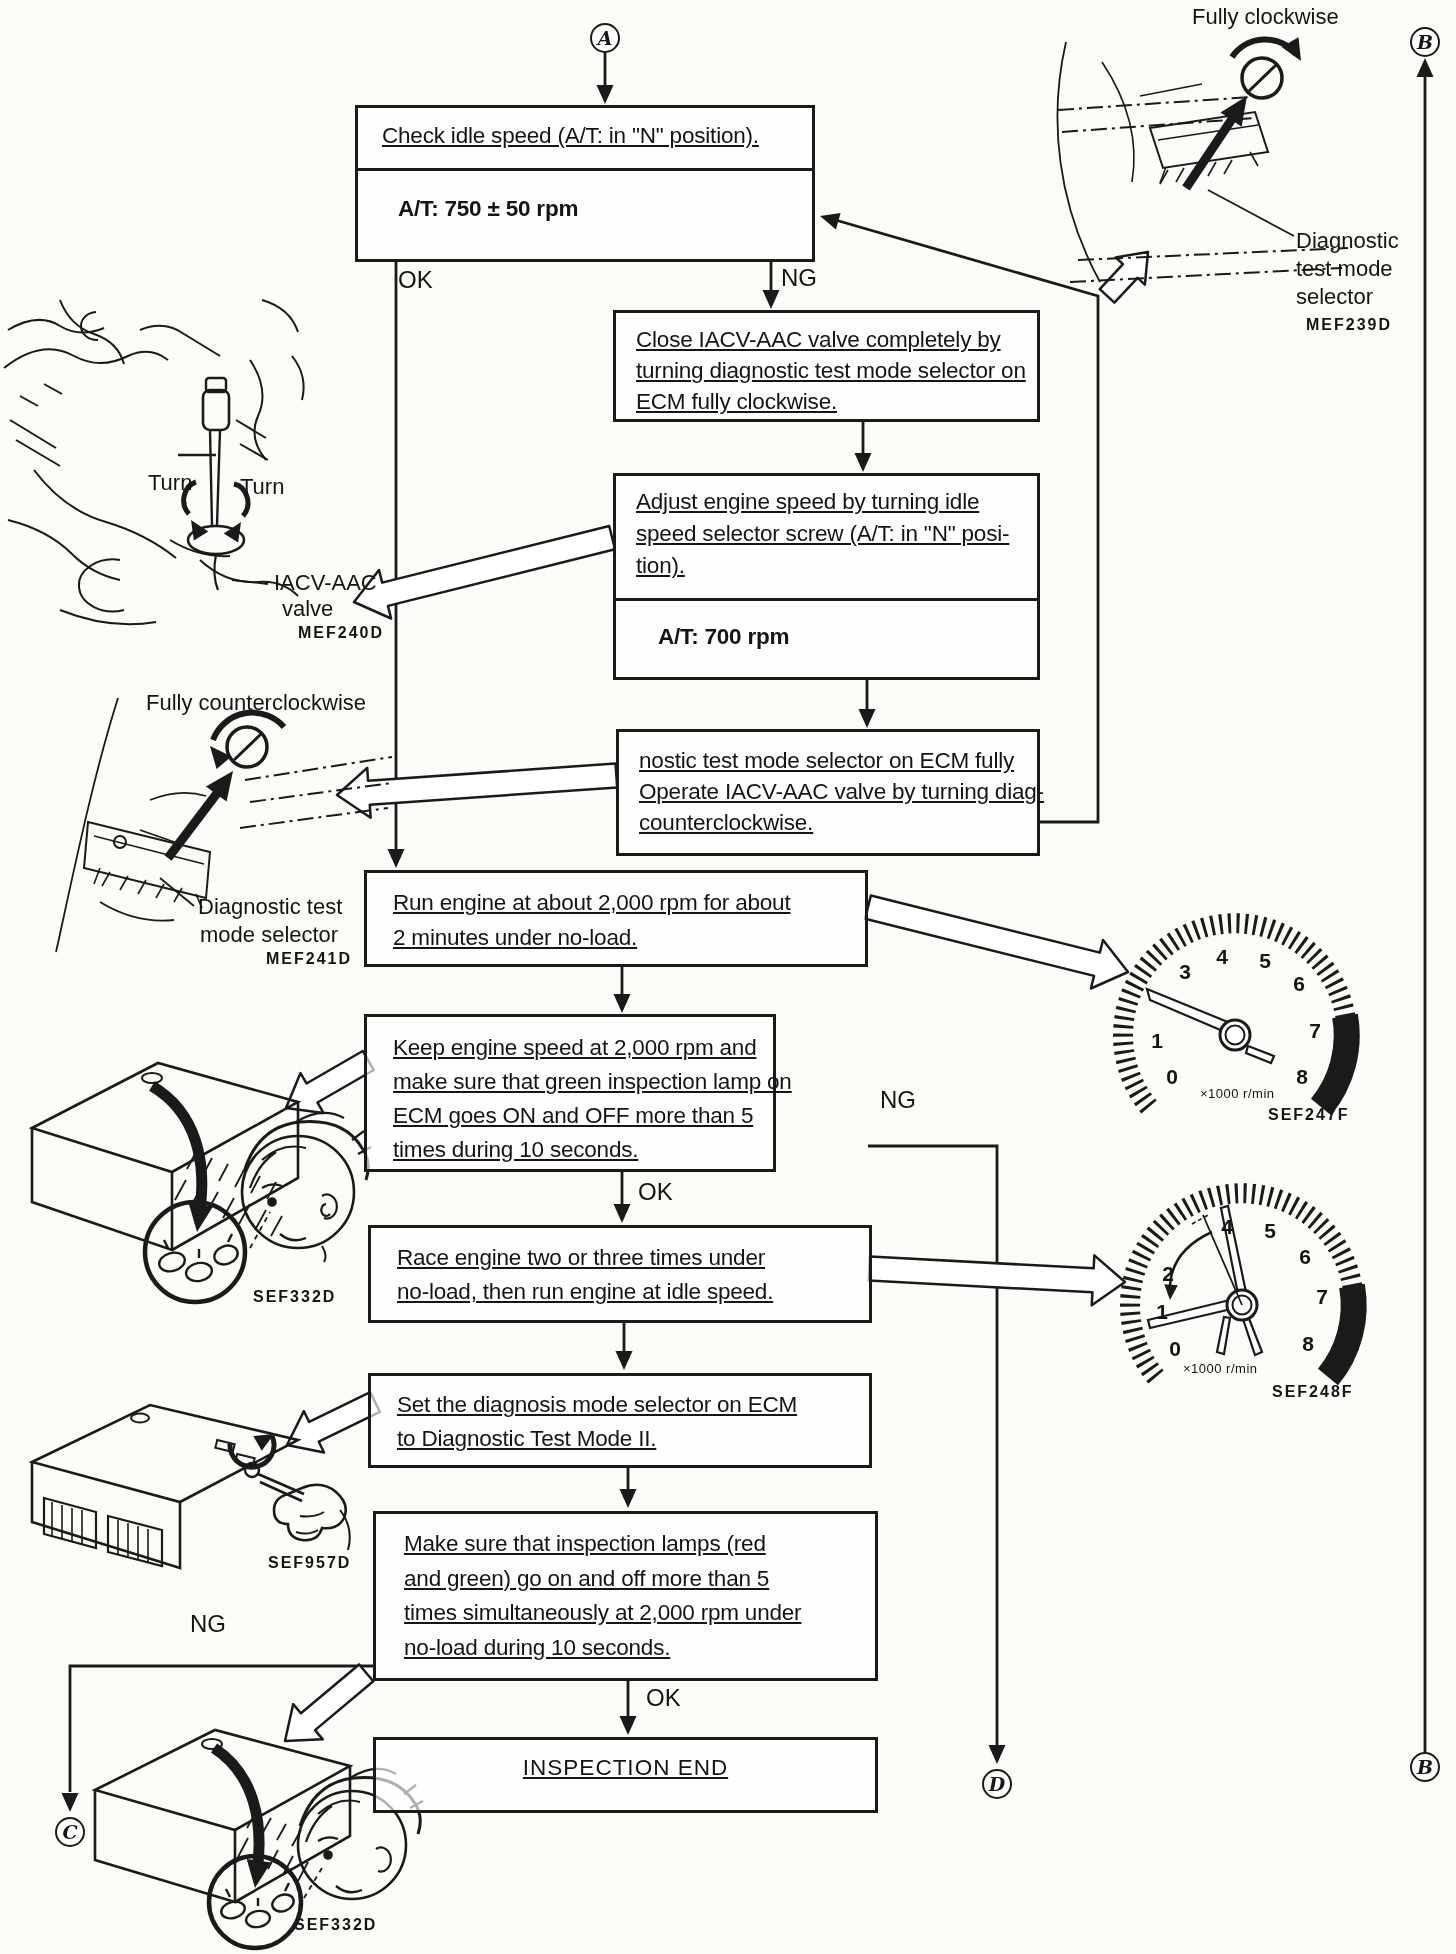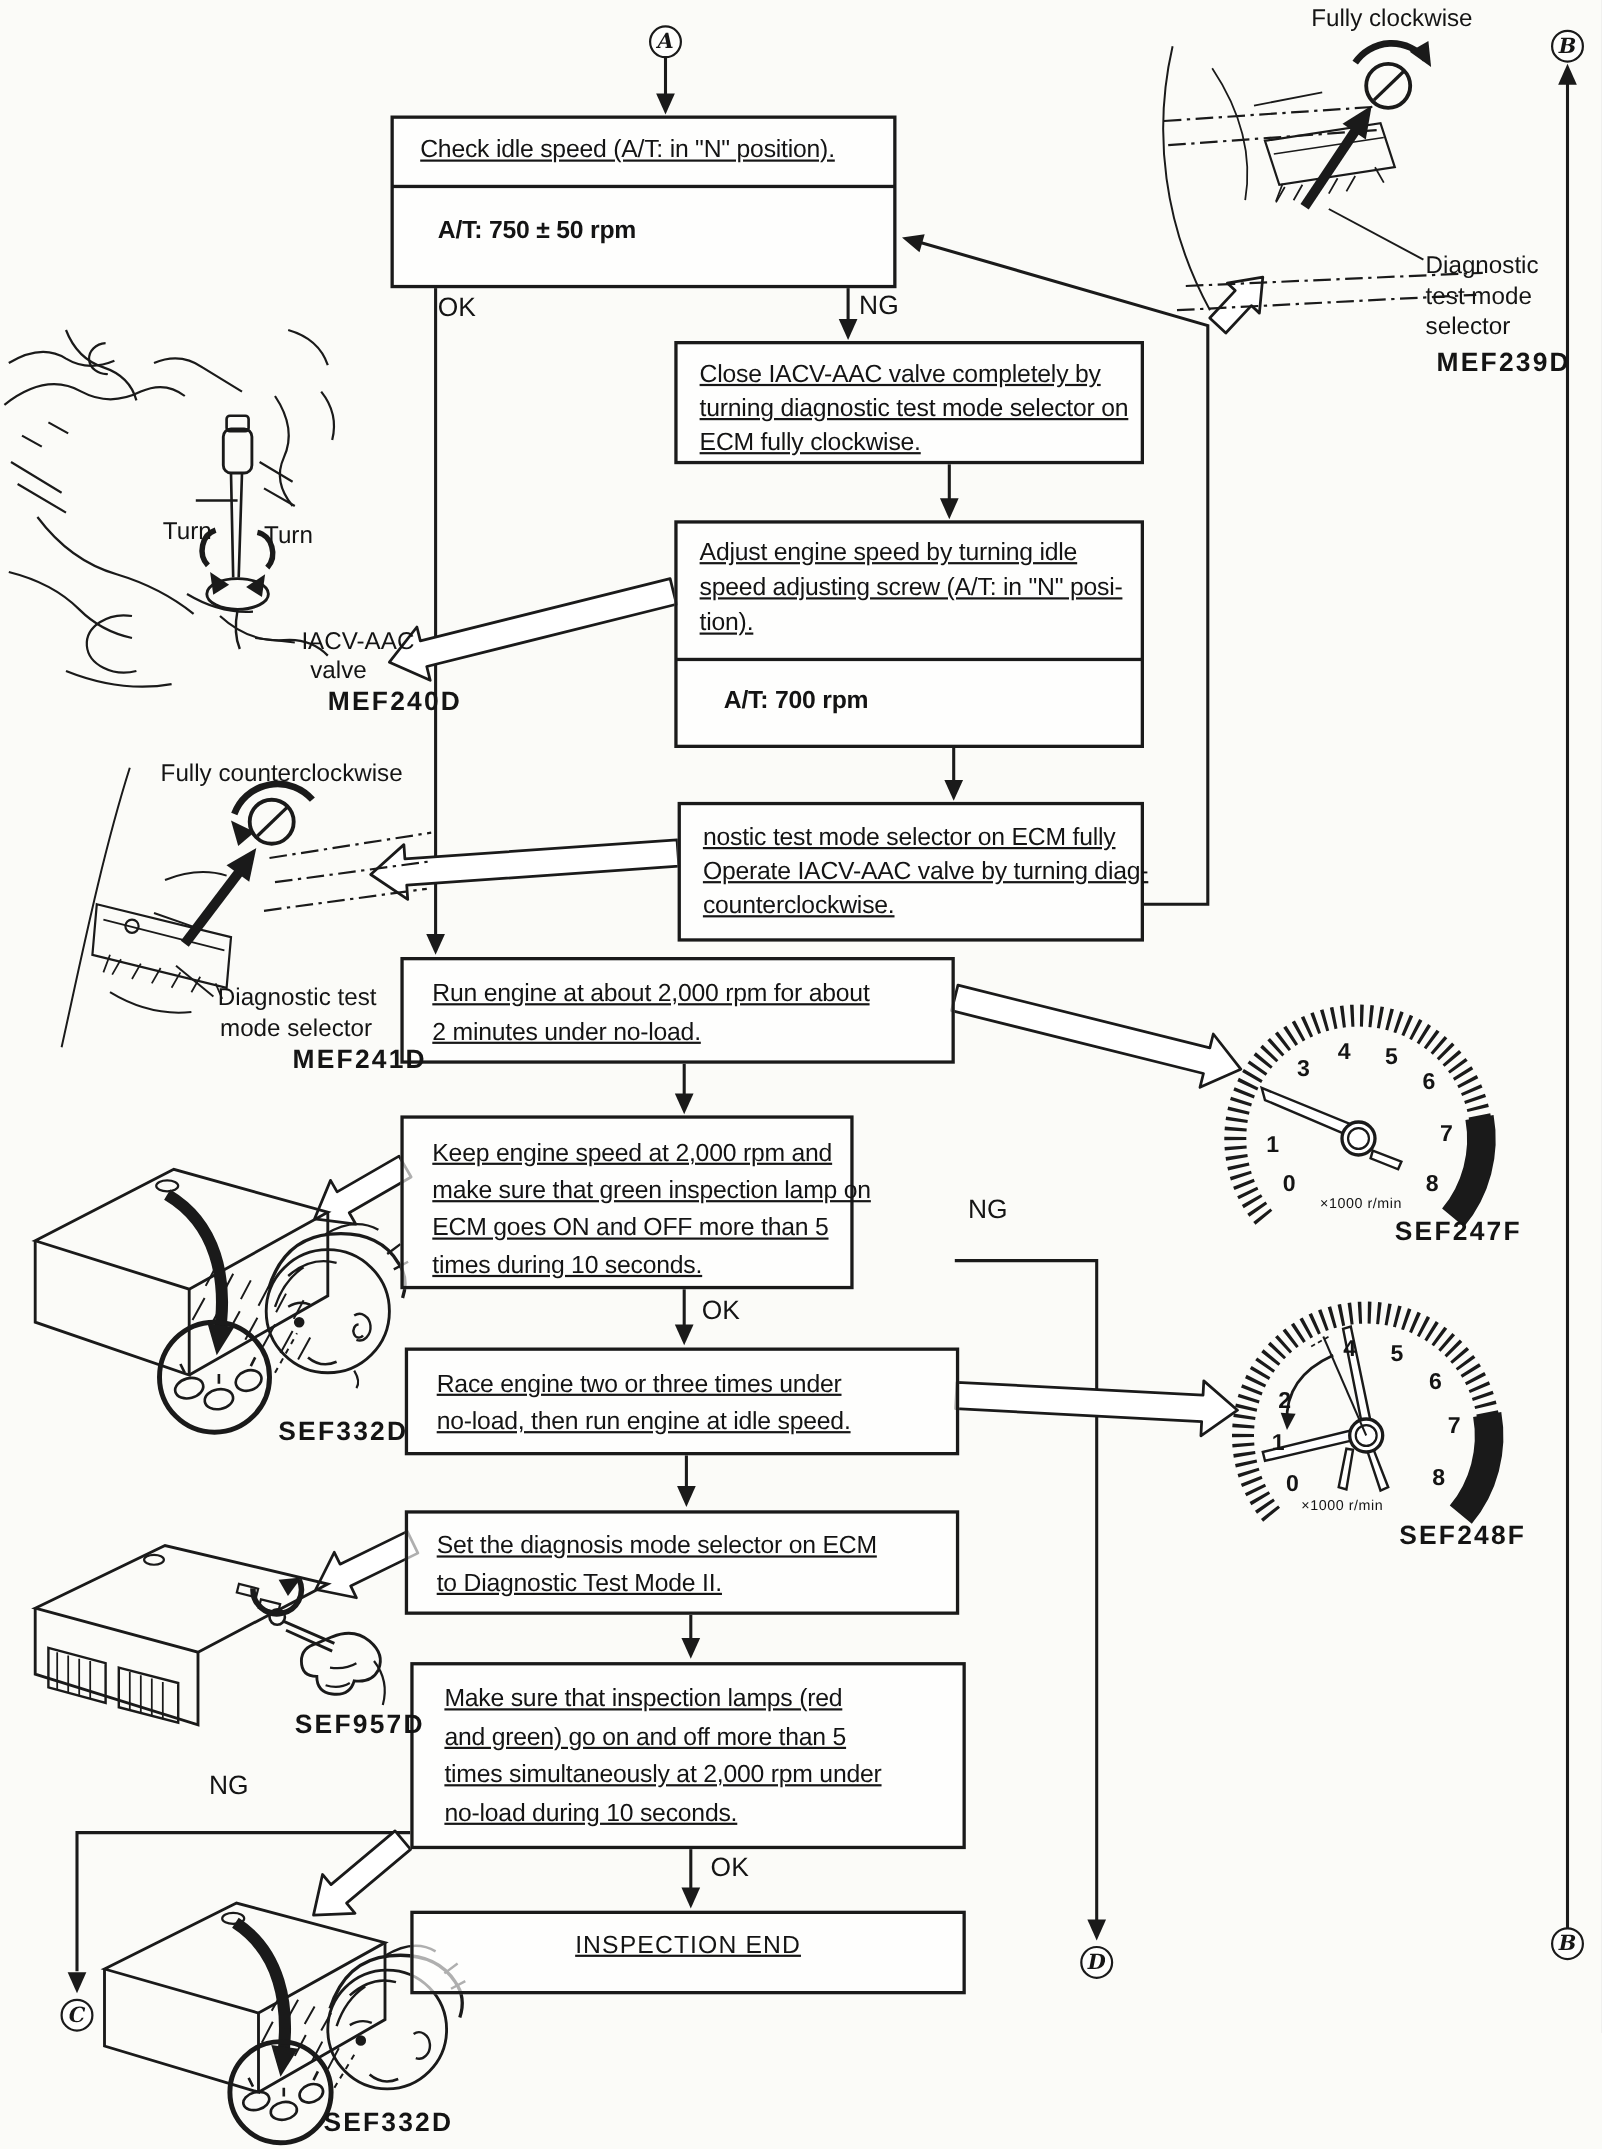--- a/index.html
+++ b/index.html
@@ -3,21 +3,21 @@
 <meta charset="utf-8">
 <style>
   html,body{margin:0;padding:0;background:#e8e8e6;}
   .page{position:relative;width:1456px;height:1954px;margin:0 auto;background:#fbfbf8;
         font-family:"Liberation Sans",sans-serif;color:#161616;overflow:hidden;}
   .art{position:absolute;left:0;top:0;}
   .fbox{position:absolute;border:3px solid #1a1a1a;box-sizing:border-box;background:rgba(255,255,255,.65);text-decoration:underline;}
   .bl{font-size:22.5px;letter-spacing:-.2px;white-space:nowrap;color:#141414;}
   .t{position:absolute;white-space:nowrap;color:#141414;}
   .lbl{position:absolute;font-size:24px;white-space:nowrap;color:#141414;}
-  .code{font-weight:bold;font-size:24px;letter-spacing:2px;}
+  .code{font-weight:bold;font-size:16px;letter-spacing:2px;}
   .small{font-size:22px;}
   .tiny{font-size:13px;letter-spacing:.5px;}
   .bold{font-weight:bold;}
   .dial{position:absolute;width:26px;text-align:center;font-weight:bold;font-size:21px;color:#141414;}
   .conn{position:absolute;width:30px;height:30px;border:2.5px solid #1a1a1a;border-radius:50%;
         text-align:center;line-height:27px;font-family:"DejaVu Serif",serif;font-style:italic;
         font-weight:bold;font-size:19px;background:rgba(255,255,255,.7);box-sizing:border-box;}
   .divider{position:absolute;left:-1px;right:-1px;border-top:3px solid #1a1a1a;}
 </style>
 </head>
@@ -281,21 +281,21 @@
   <div style="padding:11px 0 0 20px;line-height:31px">
     <div class="bl">Close IACV-AAC valve completely by</div>
     <div class="bl">turning diagnostic test mode selector on</div>
     <div class="bl">ECM fully clockwise.</div>
   </div>
 </div>
 
 <div class="fbox" style="left:613px;top:473px;width:427px;height:207px">
   <div style="padding:10px 0 0 20px;line-height:32px">
     <div class="bl">Adjust engine speed by turning idle</div>
-    <div class="bl">speed adjusting screw (A/T: in "N" posi-</div>
+    <div class="bl">speed selector screw (A/T: in "N" posi-</div>
     <div class="bl">tion).</div>
   </div>
   <div class="divider" style="top:122px"></div>
   <div class="bl bold" style="position:absolute;left:42px;top:148px">A/T: 700 rpm</div>
 </div>
 
 <div class="fbox" style="left:616px;top:729px;width:424px;height:127px">
   <div style="padding:13px 0 0 20px;line-height:31px">
     <div class="bl">nostic test mode selector on ECM fully</div>
     <div class="bl">Operate IACV-AAC valve by turning diag-</div>

